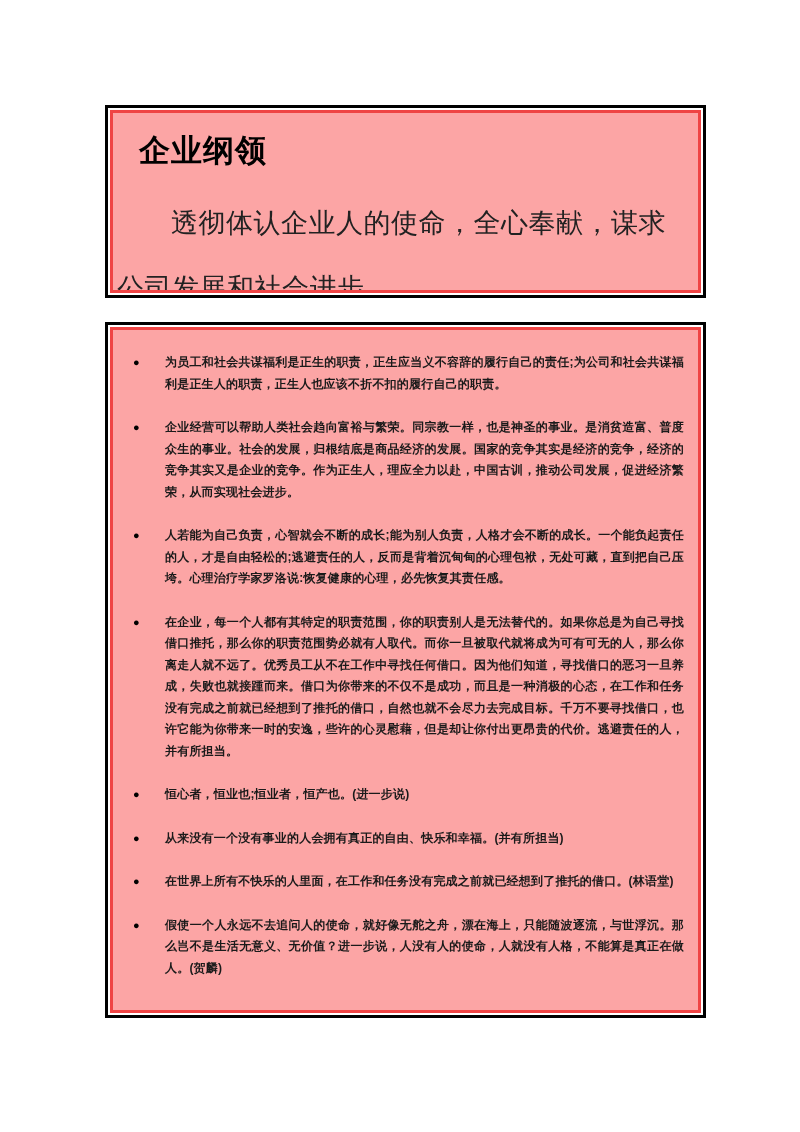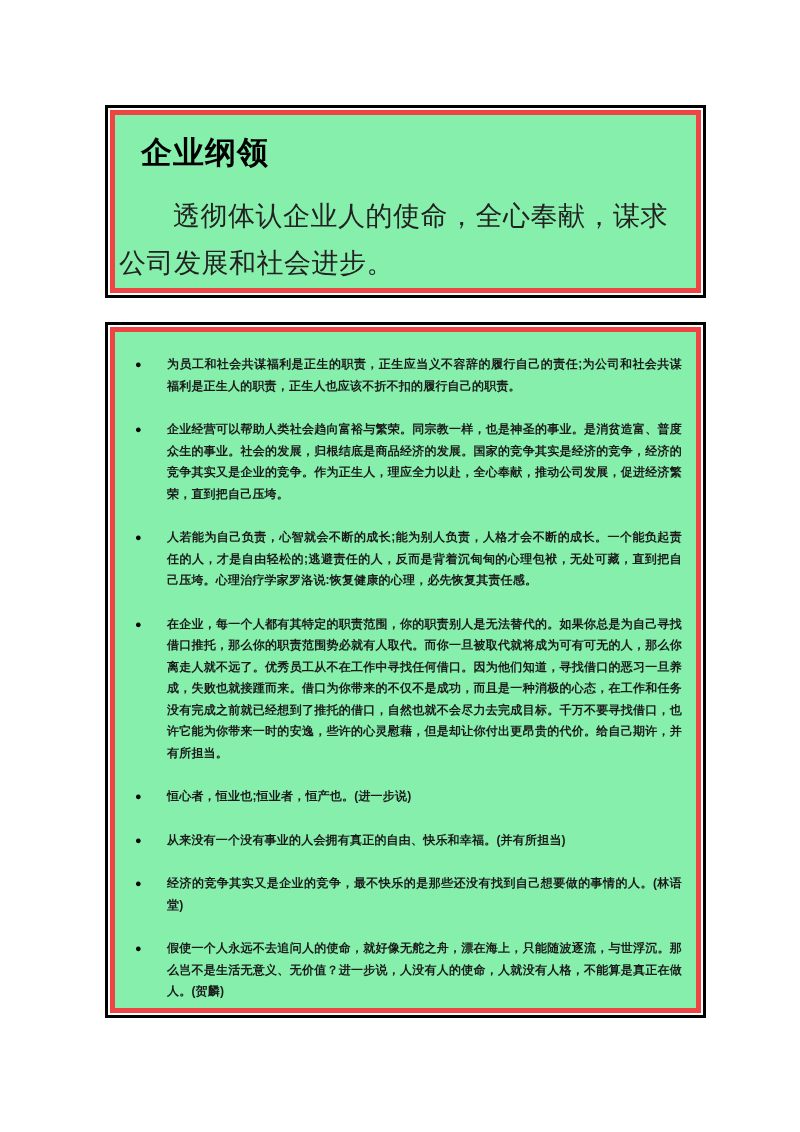--- a/index.html
+++ b/index.html
@@ -19,44 +19,44 @@
     position: absolute;
     left: 105px;
     width: 601px;
     box-sizing: border-box;
     border: 3px solid #000000;
     padding: 2px;
     background: #ffffff;
   }
   .frame-inner {
     box-sizing: border-box;
-    border: 5px solid #ef4444;
+    border: 3px solid #ef4444;
     width: 100%;
     height: 100%;
     overflow: hidden;
-    background: #86efac;
+    background: #fca5a5;
   }
   
   #mission-box { top: 105px; height: 193px; }
   #mission-box .frame-inner {
     font-family: "Liberation Serif", "DejaVu Serif", serif;
     padding: 20px 6px 0 4px;
   }
   .mission-title {
     margin: 0 0 0 22px;
     font-size: 31px;
     font-weight: bold;
     color: #000000;
     letter-spacing: 1px;
     line-height: 36px;
   }
   .mission-body {
     margin: 22px 0 0 0;
     font-size: 27px;
-    line-height: 47px;
+    line-height: 65px;
     text-indent: 2em;
     color: #222222;
     letter-spacing: 0.5px;
   }
   
   #principles-box { top: 322px; height: 696px; }
   #principles-box .frame-inner {
     padding: 22px 14px 10px 14px;
   }
   .principles-list {
@@ -100,41 +100,41 @@
 
 <div class="frame" id="principles-box">
   <div class="frame-inner">
     <ul class="principles-list">
       <li class="principle-item">
         <span class="bullet-icon">●</span>
         <span class="principle-text">为员工和社会共谋福利是正生的职责，正生应当义不容辞的履行自己的责任;为公司和社会共谋福利是正生人的职责，正生人也应该不折不扣的履行自己的职责。</span>
       </li>
       <li class="principle-item">
         <span class="bullet-icon">●</span>
-        <span class="principle-text">企业经营可以帮助人类社会趋向富裕与繁荣。同宗教一样，也是神圣的事业。是消贫造富、普度众生的事业。社会的发展，归根结底是商品经济的发展。国家的竞争其实是经济的竞争，经济的竞争其实又是企业的竞争。作为正生人，理应全力以赴，全心奉献，推动公司发展，促进经济繁荣，直到把自己压垮。</span>
+        <span class="principle-text">企业经营可以帮助人类社会趋向富裕与繁荣。同宗教一样，也是神圣的事业。是消贫造富、普度众生的事业。社会的发展，归根结底是商品经济的发展。国家的竞争其实是经济的竞争，经济的竞争其实又是企业的竞争。作为正生人，理应全力以赴，中国古训，推动公司发展，促进经济繁荣，从而实现社会进步。</span>
       </li>
       <li class="principle-item">
         <span class="bullet-icon">●</span>
         <span class="principle-text">人若能为自己负责，心智就会不断的成长;能为别人负责，人格才会不断的成长。一个能负起责任的人，才是自由轻松的;逃避责任的人，反而是背着沉甸甸的心理包袱，无处可藏，直到把自己压垮。心理治疗学家罗洛说:恢复健康的心理，必先恢复其责任感。</span>
       </li>
       <li class="principle-item">
         <span class="bullet-icon">●</span>
-        <span class="principle-text">在企业，每一个人都有其特定的职责范围，你的职责别人是无法替代的。如果你总是为自己寻找借口推托，那么你的职责范围势必就有人取代。而你一旦被取代就将成为可有可无的人，那么你离走人就不远了。优秀员工从不在工作中寻找任何借口。因为他们知道，寻找借口的恶习一旦养成，失败也就接踵而来。借口为你带来的不仅不是成功，而且是一种消极的心态，在工作和任务没有完成之前就已经想到了推托的借口，自然也就不会尽力去完成目标。千万不要寻找借口，也许它能为你带来一时的安逸，些许的心灵慰藉，但是却让你付出更昂贵的代价。给自己期许，并有所担当。</span>
+        <span class="principle-text">在企业，每一个人都有其特定的职责范围，你的职责别人是无法替代的。如果你总是为自己寻找借口推托，那么你的职责范围势必就有人取代。而你一旦被取代就将成为可有可无的人，那么你离走人就不远了。优秀员工从不在工作中寻找任何借口。因为他们知道，寻找借口的恶习一旦养成，失败也就接踵而来。借口为你带来的不仅不是成功，而且是一种消极的心态，在工作和任务没有完成之前就已经想到了推托的借口，自然也就不会尽力去完成目标。千万不要寻找借口，也许它能为你带来一时的安逸，些许的心灵慰藉，但是却让你付出更昂贵的代价。逃避责任的人，并有所担当。</span>
       </li>
       <li class="principle-item">
         <span class="bullet-icon">●</span>
         <span class="principle-text">恒心者，恒业也;恒业者，恒产也。(进一步说)</span>
       </li>
       <li class="principle-item">
         <span class="bullet-icon">●</span>
         <span class="principle-text">从来没有一个没有事业的人会拥有真正的自由、快乐和幸福。(并有所担当)</span>
       </li>
       <li class="principle-item">
         <span class="bullet-icon">●</span>
-        <span class="principle-text">经济的竞争其实又是企业的竞争，最不快乐的是那些还没有找到自己想要做的事情的人。(林语堂)</span>
+        <span class="principle-text">在世界上所有不快乐的人里面，在工作和任务没有完成之前就已经想到了推托的借口。(林语堂)</span>
       </li>
       <li class="principle-item">
         <span class="bullet-icon">●</span>
         <span class="principle-text">假使一个人永远不去追问人的使命，就好像无舵之舟，漂在海上，只能随波逐流，与世浮沉。那么岂不是生活无意义、无价值？进一步说，人没有人的使命，人就没有人格，不能算是真正在做人。(贺麟)</span>
       </li>
     </ul>
   </div>
 </div>
 
 </body></html>

